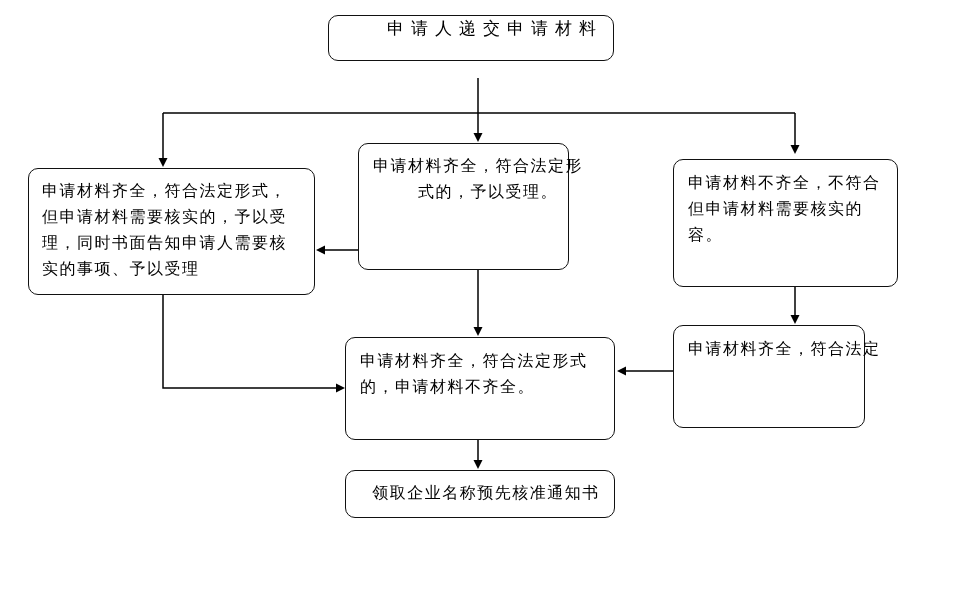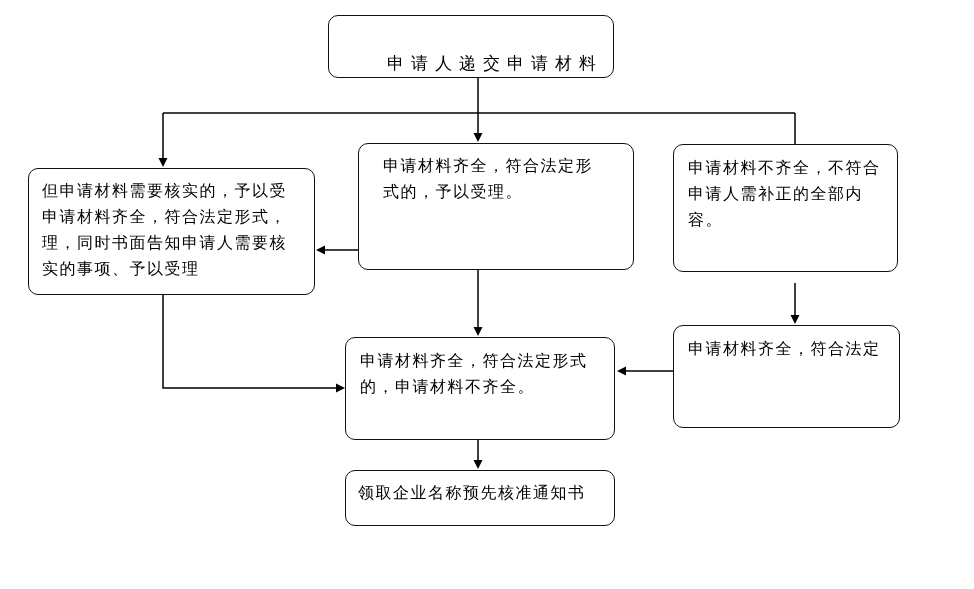--- a/index.html
+++ b/index.html
@@ -39,48 +39,49 @@
     border: 1.5px solid #111111;
     border-radius: 10px;
     font-size: 16px;
     letter-spacing: 1.5px;
     line-height: 26px;
   }
   .node .line {
     white-space: nowrap;
   }
   .node-submit {
-    left: 328px; top: 15px; width: 286px; height: 63px;
-    display: flex; align-items: flex-end; justify-content: center;
+    left: 328px; top: 15px; width: 286px; height: 46px;
+    display: flex; align-items: flex-start; justify-content: center;
     font-size: 17px; letter-spacing: 7px; padding-left: 48px;
   }
   .node-verify {
     left: 28px; top: 168px; width: 287px; height: 127px;
     padding: 9px 12px 0 13px;
   }
   .node-complete {
-    left: 358px; top: 143px; width: 276px; height: 127px;
-    padding: 9px 10px 0 24px;
+    left: 358px; top: 143px; width: 211px; height: 127px;
+    padding: 9px 10px 0 14px;
+    text-align: right;
   }
   .node-incomplete {
-    left: 673px; top: 144px; width: 225px; height: 128px;
+    left: 673px; top: 159px; width: 225px; height: 128px;
     padding: 10px 8px 0 14px;
   }
   .node-supplemented {
-    left: 673px; top: 325px; width: 227px; height: 103px;
+    left: 673px; top: 325px; width: 192px; height: 103px;
     padding: 10px 8px 0 14px;
   }
   .node-decision {
     left: 345px; top: 337px; width: 270px; height: 103px;
     padding: 10px 8px 0 14px;
   }
   .node-notice {
-    left: 345px; top: 470px; width: 270px; height: 56px;
+    left: 345px; top: 470px; width: 270px; height: 48px;
     padding: 9px 0 0 12px;
-    text-align: left;
+    text-align: center;
   }
 </style>
 </head>
 <body>
 
 <div class="canvas">
 
   <svg class="connectors" viewBox="0 0 974 589" xmlns="http://www.w3.org/2000/svg">
 
     <g>
@@ -135,34 +136,34 @@
       <path d="M478,440 V460"></path>
       <polygon points="473.5,460 482.5,460 478,469"></polygon>
     </g>
   </svg>
 
   <div class="node node-submit">
     <div class="line">申请人递交申请材料</div>
   </div>
 
   <div class="node node-verify">
+    <div class="line">申请材料齐全，符合法定形式，</div>
     <div class="line">但申请材料需要核实的，予以受</div>
-    <div class="line">申请材料齐全，符合法定形式，</div>
     <div class="line">理，同时书面告知申请人需要核</div>
     <div class="line">实的事项、予以受理</div>
   </div>
 
   <div class="node node-complete">
     <div class="line">申请材料齐全，符合法定形</div>
     <div class="line">式的，予以受理。</div>
   </div>
 
   <div class="node node-incomplete">
     <div class="line">申请材料不齐全，不符合</div>
-    <div class="line">申请人需补正的全部内</div>
+    <div class="line">但申请材料需要核实的</div>
     <div class="line">容。</div>
   </div>
 
   <div class="node node-supplemented">
     <div class="line">申请材料齐全，符合法定</div>
   </div>
 
   <div class="node node-decision">
     <div class="line">申请材料齐全，符合法定形式</div>
     <div class="line">的，申请材料不齐全。</div>

